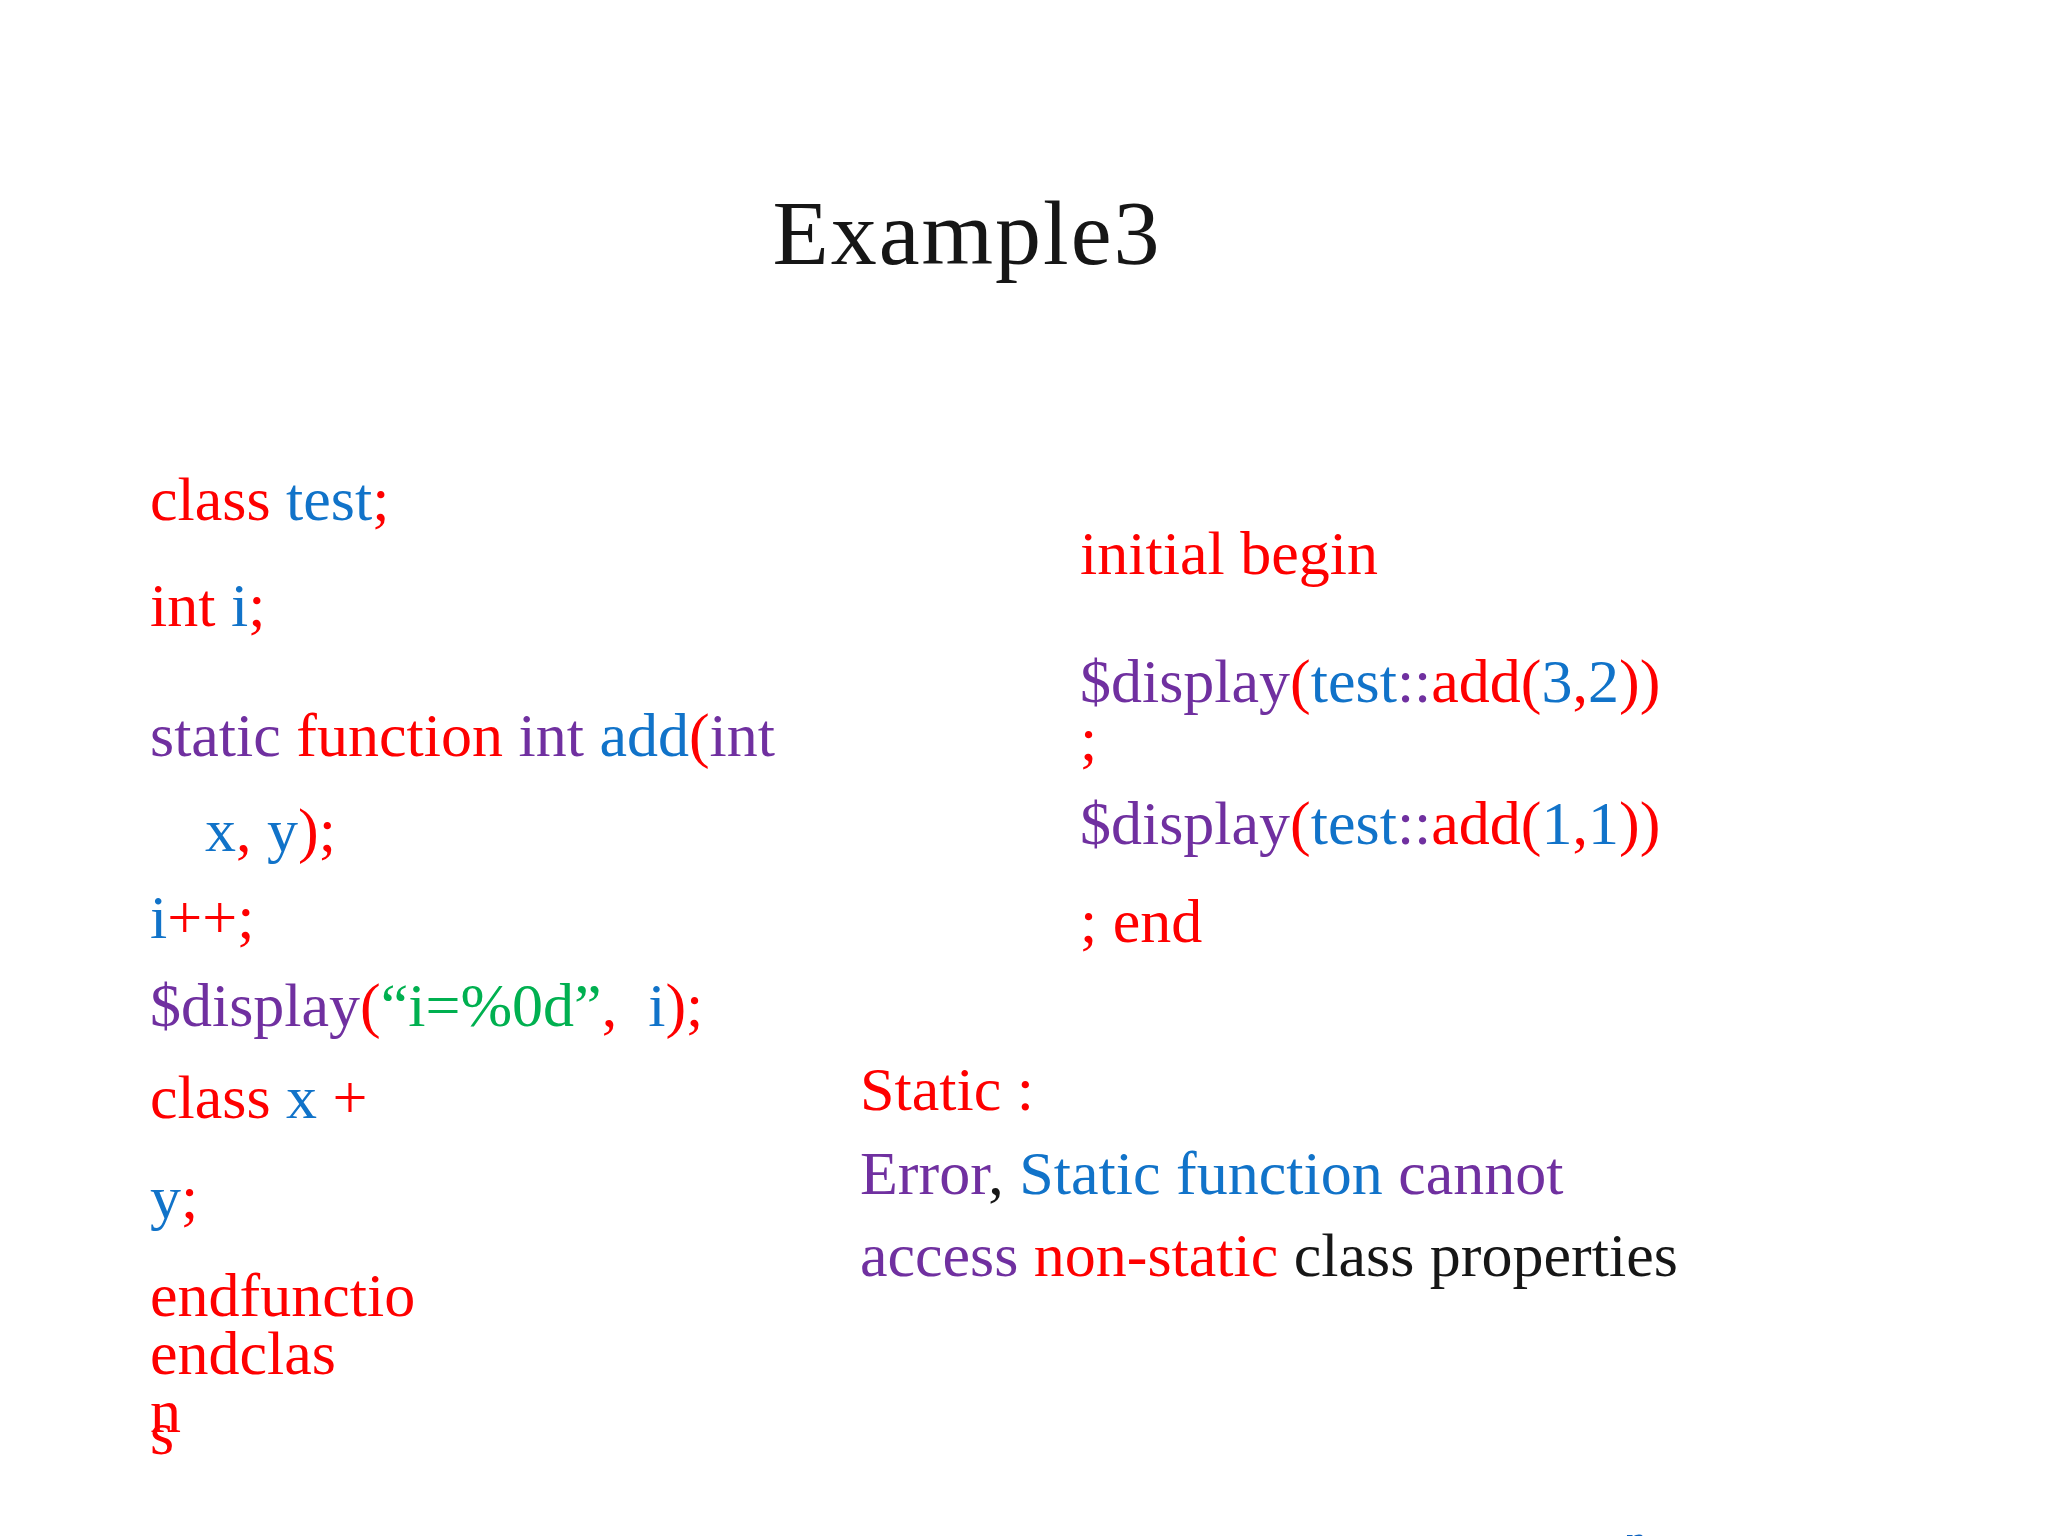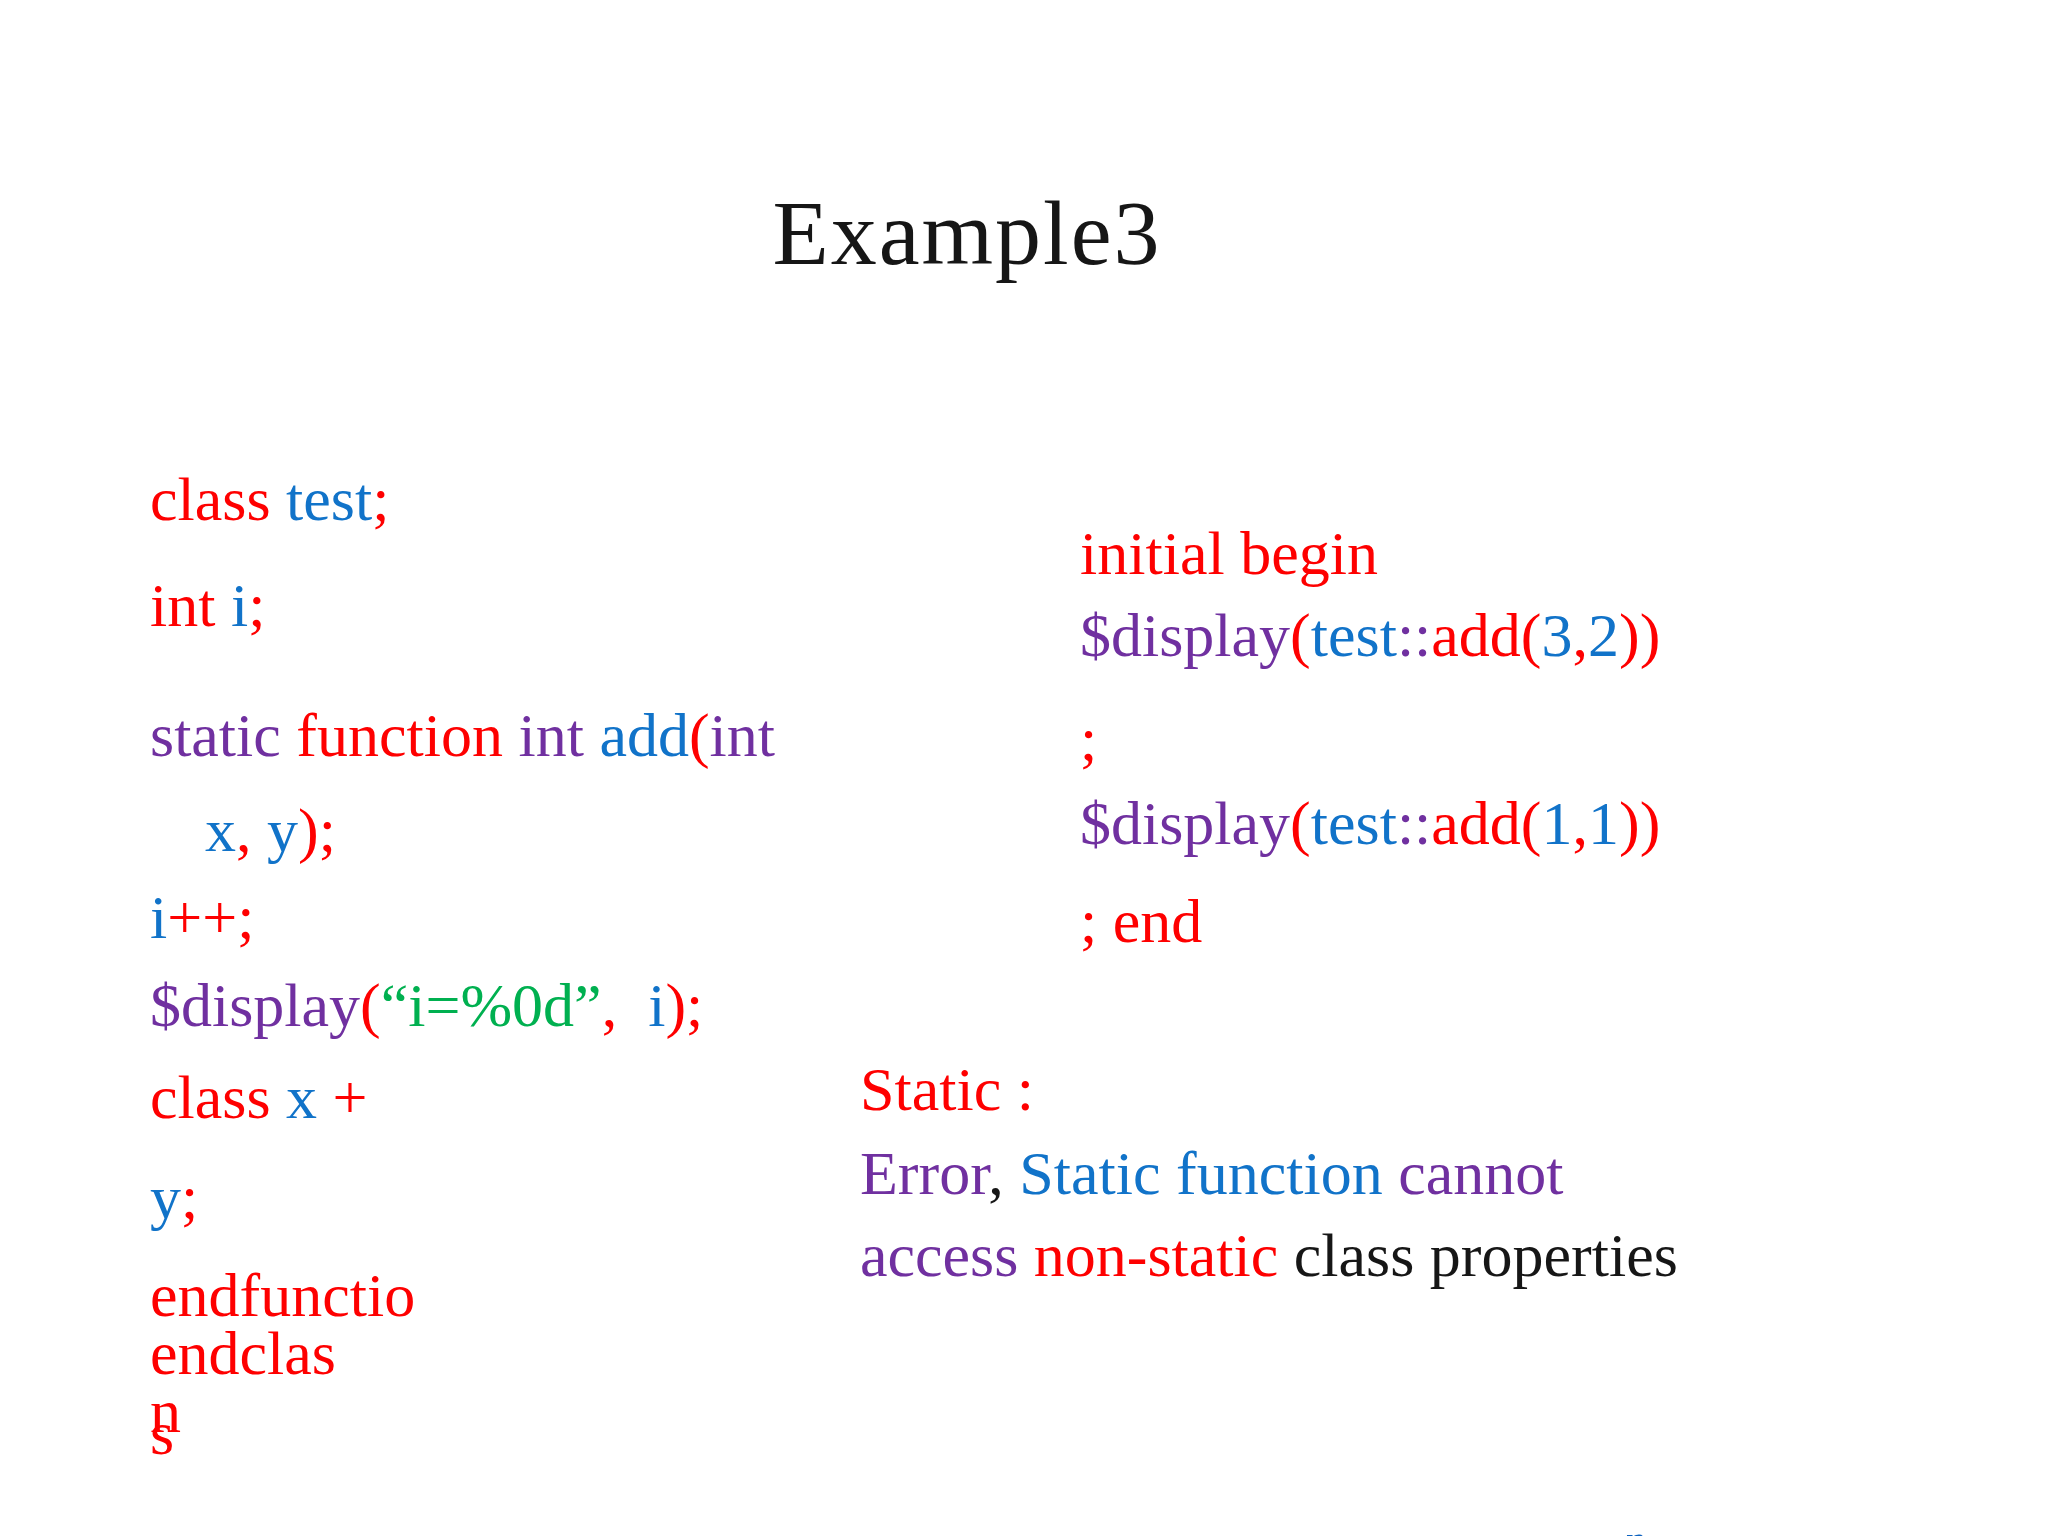--- a/index.html
+++ b/index.html
@@ -83,21 +83,21 @@
       <div class="code-line" style="left: 150px; top: 1060px;"><span data-color="red">class </span><span data-color="blue">x </span><span data-color="red">+</span></div>
       <div class="code-line" style="left: 150px; top: 1160px;"><span data-color="blue">y</span><span data-color="red">;</span></div>
       <div class="code-line" style="left: 150px; top: 1258px;"><span data-color="red">endfunctio</span></div>
       <div class="code-line" style="left: 150px; top: 1316px;"><span data-color="red">endclas</span></div>
       <div class="code-line" style="left: 150px; top: 1374px;"><span data-color="red">n</span></div>
       <div class="code-line" style="left: 150px; top: 1396px;"><span data-color="red">s</span></div>
     </div>
 
   <div>
       <div class="code-line" style="left: 1080px; top: 516px;"><span data-color="red">initial begin</span></div>
-      <div class="code-line" style="left: 1080px; top: 598px; text-align: center;"><span data-color="purple">$display</span><span data-color="red">(</span><span data-color="blue">test</span><span data-color="purple">::</span><span data-color="red">add(</span><span data-color="blue">3</span><span data-color="red">,</span><span data-color="blue">2</span><span data-color="red">))</span></div>
+      <div class="code-line" style="left: 1080px; top: 644px; text-align: center;"><span data-color="purple">$display</span><span data-color="red">(</span><span data-color="blue">test</span><span data-color="purple">::</span><span data-color="red">add(</span><span data-color="blue">3</span><span data-color="red">,</span><span data-color="blue">2</span><span data-color="red">))</span></div>
       <div class="code-line" style="left: 1080px; top: 702px;"><span data-color="red">;</span></div>
       <div class="code-line" style="left: 1080px; top: 786px;"><span data-color="purple">$display</span><span data-color="red">(</span><span data-color="blue">test</span><span data-color="purple">::</span><span data-color="red">add(</span><span data-color="blue">1</span><span data-color="red">,</span><span data-color="blue">1</span><span data-color="red">))</span></div>
       <div class="code-line" style="left: 1080px; top: 884px;"><span data-color="red">; end</span></div>
     </div>
 
   <div>
       <div class="code-line" style="left: 860px; top: 1052px;"><span data-color="red">Static :</span></div>
       <div class="code-line" style="left: 860px; top: 1136px;"><span data-color="purple">Error</span><span data-color="dark">, </span><span data-color="blue">Static function </span><span data-color="purple">cannot</span></div>
       <div class="code-line" style="left: 860px; top: 1218px;"><span data-color="purple">access </span><span data-color="red">non-static </span><span data-color="dark">class properties</span></div>
     </div>

